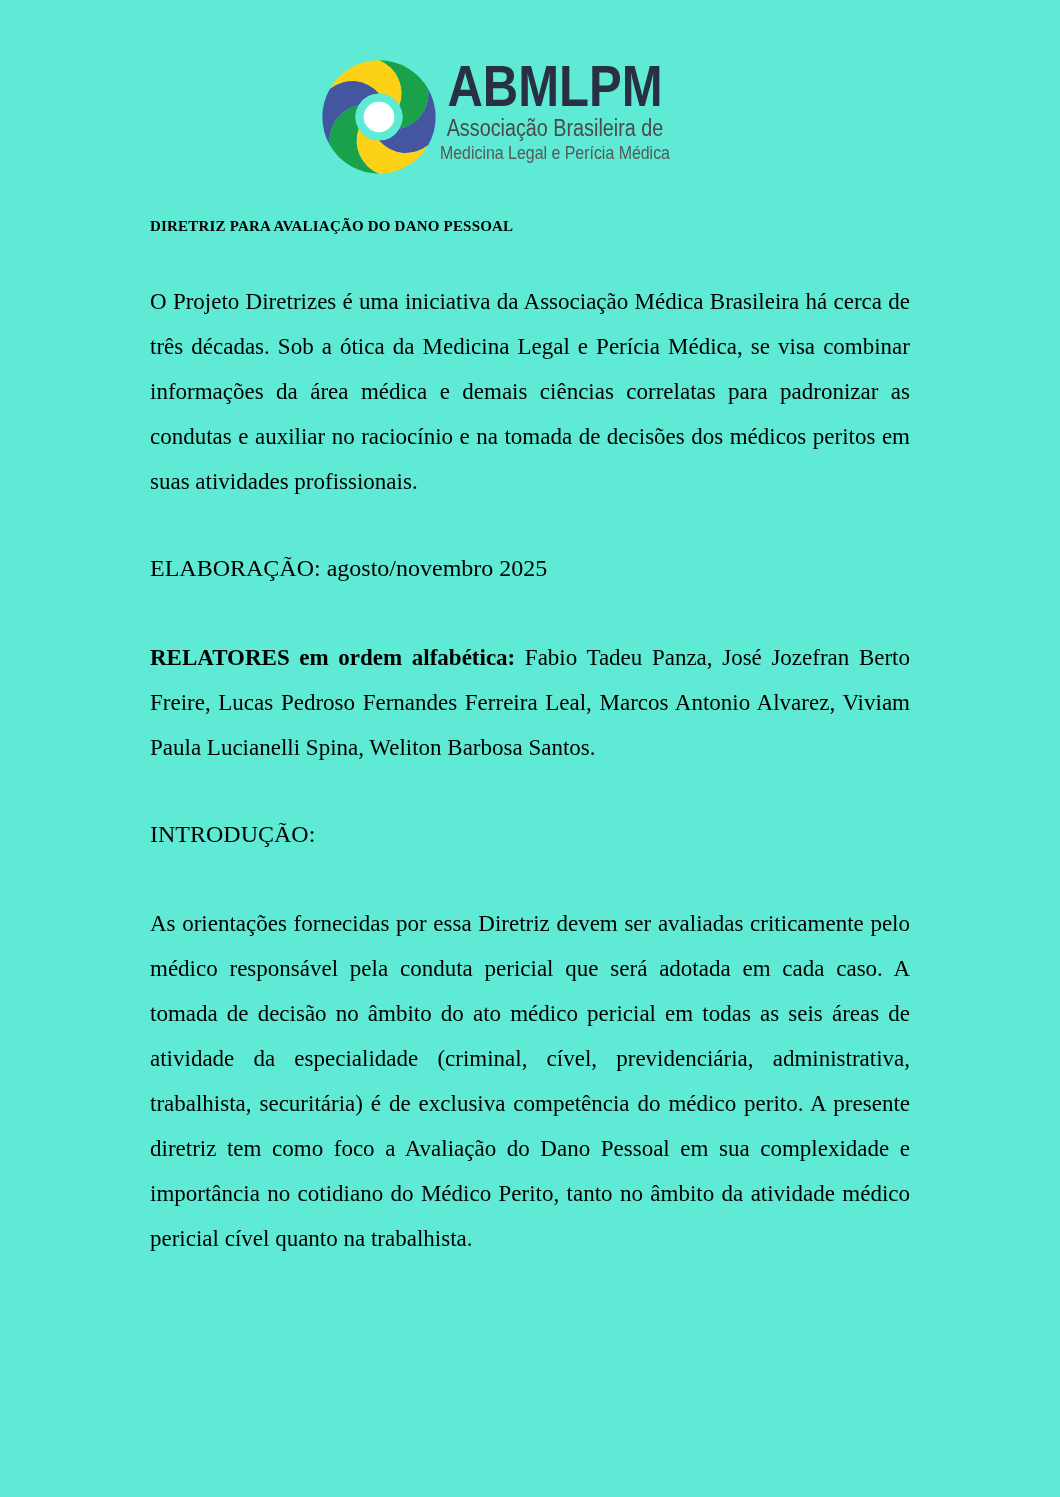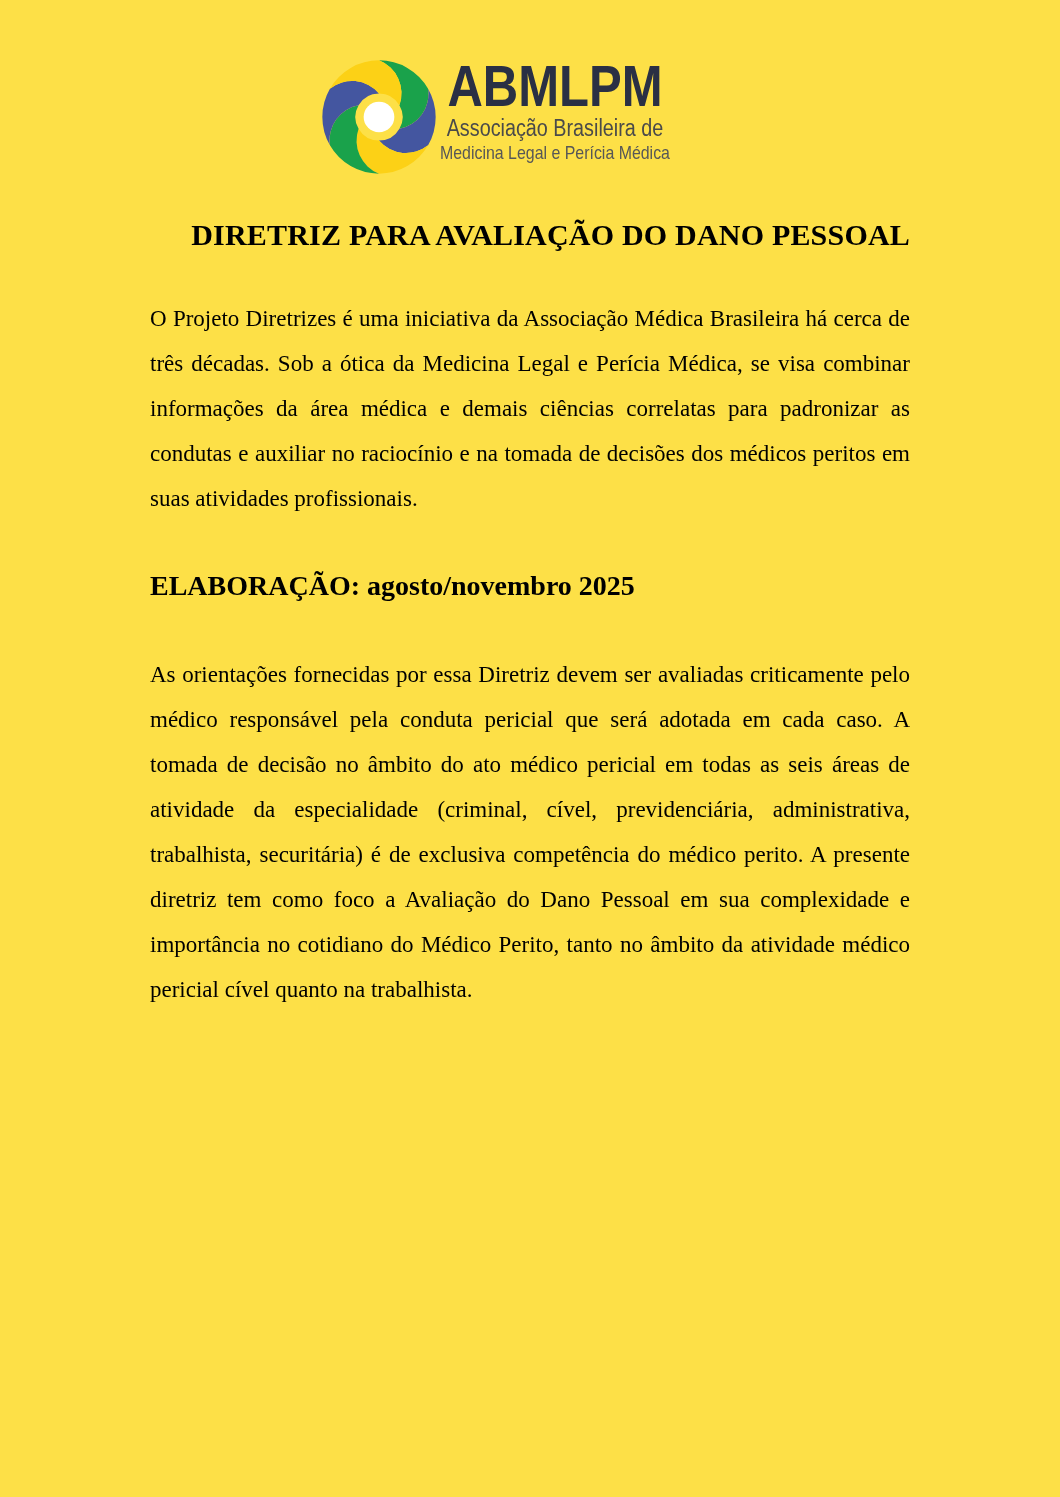--- a/index.html
+++ b/index.html
@@ -1,20 +1,20 @@
 <!DOCTYPE html>
 <html><head>
 <meta charset="utf-8">
 <style>
   html, body { margin: 0; padding: 0; background: #ffffff; }
   .page {
     width: 1060px;
     height: 1497px;
     margin: 0 auto;
-    background: #fde047;
+    background: #5eead4;
     position: relative;
     overflow: hidden;
     font-family: "Liberation Serif", serif;
     color: #000000;
   }
   
   .logo-row {
     display: flex;
     justify-content: center;
     align-items: flex-start;
@@ -51,36 +51,36 @@
   .logo-sub2 {
     font-family: "Liberation Sans", sans-serif;
     font-size: 18.5px;
     color: #575757;
     line-height: 1.15;
     white-space: nowrap;
   }
   
   .body-col { width: 760px; margin: 0 auto; }
   .doc-title {
-    text-align: right;
+    text-align: left;
     font-weight: bold;
-    font-size: 30px;
+    font-size: 15px;
     margin: 42px 0 0 0;
     letter-spacing: 0.2px;
   }
   .para {
     font-size: 23px;
     line-height: 45px;
     text-align: justify;
     margin: 44px 0 0 0;
   }
   .line-block {
-    font-size: 28px;
+    font-size: 24px;
     line-height: 45px;
-    font-weight: bold;
+    font-weight: normal;
     margin: 42px 0 0 0;
   }
   .bold { font-weight: bold; }
 </style>
 </head>
 <body>
 
 <div class="page">
 
   <div class="logo-row">
@@ -102,18 +102,20 @@
 
   <div class="body-col">
 
     <h1 class="doc-title">DIRETRIZ PARA AVALIAÇÃO DO DANO PESSOAL</h1>
 
     <p class="para">O Projeto Diretrizes é uma iniciativa da Associação Médica Brasileira há cerca de três décadas. Sob a ótica da Medicina Legal e Perícia Médica, se visa combinar informações da área médica e demais ciências correlatas para padronizar as condutas e auxiliar no raciocínio e na tomada de decisões dos médicos peritos em suas atividades profissionais.</p>
 
     <p class="line-block">ELABORAÇÃO: agosto/novembro 2025</p>
 
 
+    <p class="para"><span class="bold">RELATORES em ordem alfabética:</span><span> Fabio Tadeu Panza, José Jozefran Berto Freire, Lucas Pedroso Fernandes Ferreira Leal, Marcos Antonio Alvarez, Viviam Paula Lucianelli Spina, Weliton Barbosa Santos.</span></p>
 
+    <p class="line-block">INTRODUÇÃO:</p>
 
     <p class="para">As orientações fornecidas por essa Diretriz devem ser avaliadas criticamente pelo médico responsável pela conduta pericial que será adotada em cada caso. A tomada de decisão no âmbito do ato médico pericial em todas as seis áreas de atividade da especialidade (criminal, cível, previdenciária, administrativa, trabalhista, securitária) é de exclusiva competência do médico perito. A presente diretriz tem como foco a Avaliação do Dano Pessoal em sua complexidade e importância no cotidiano do Médico Perito, tanto no âmbito da atividade médico pericial cível quanto na trabalhista.</p>
 
   </div>
 </div>
 
 </body></html>

